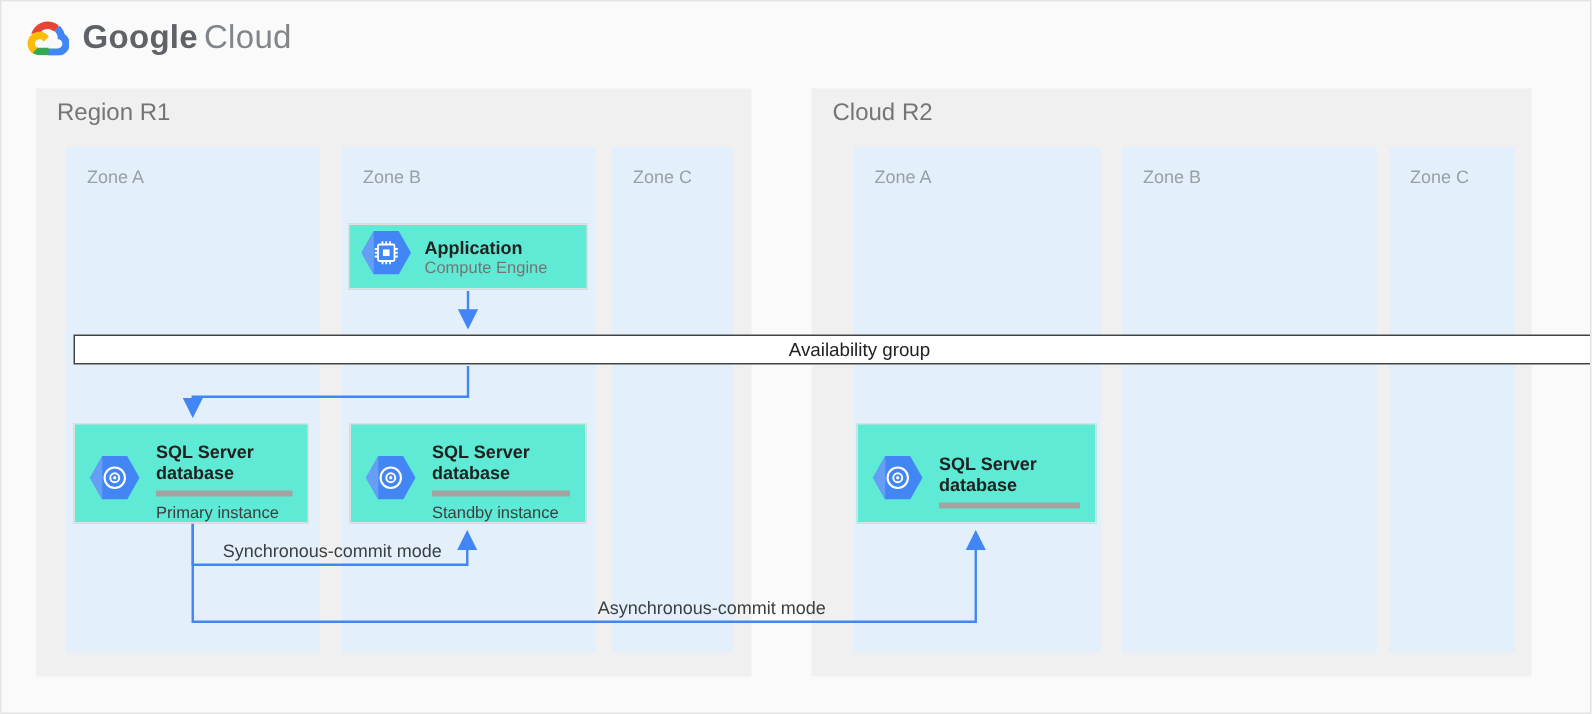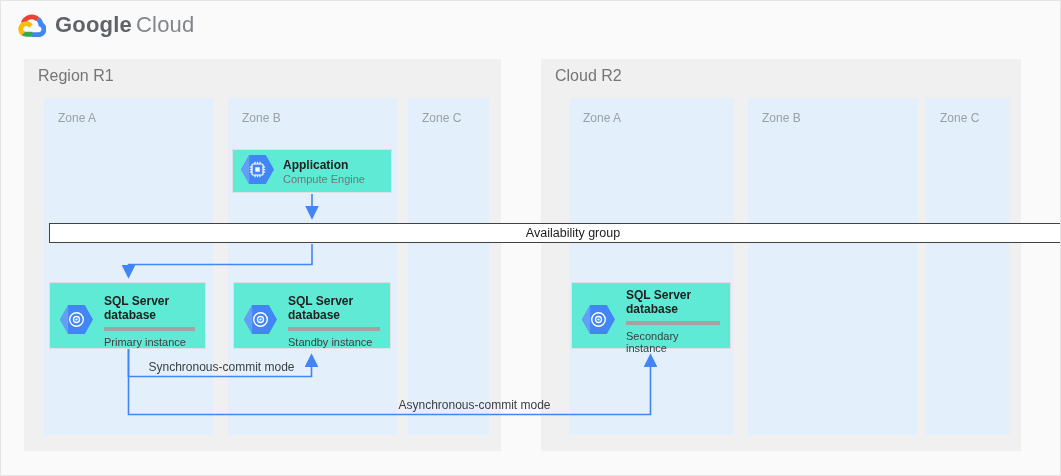--- a/index.html
+++ b/index.html
@@ -217,20 +217,19 @@
       <svg width="33" height="29" viewBox="0 0 33 29">
         <polygon points="0,14.5 8.2,0 24.8,0 33,14.5 24.8,29 8.2,29" fill="#4285F4"></polygon>
         <polygon points="0,14.5 8.2,0 8.2,29" fill="#669DF6"></polygon>
         <circle cx="16.5" cy="14.5" r="6.8" fill="none" stroke="#fff" stroke-width="1.4"></circle>
         <circle cx="16.5" cy="14.5" r="3" fill="none" stroke="#fff" stroke-width="1.3"></circle>
         <circle cx="16.5" cy="14.5" r="1.1" fill="#fff"></circle>
       </svg>
     </span>
     <div class="txt">
       <div class="title">SQL Server database</div>
-      <div class="instance">Secondary instance</div>
     </div>
   </div>
 
   <div class="conn-label async-label">Asynchronous-commit mode</div>
   <div class="conn-label sync-label">Synchronous-commit mode</div>
 
 </div>
 
 </body></html>

